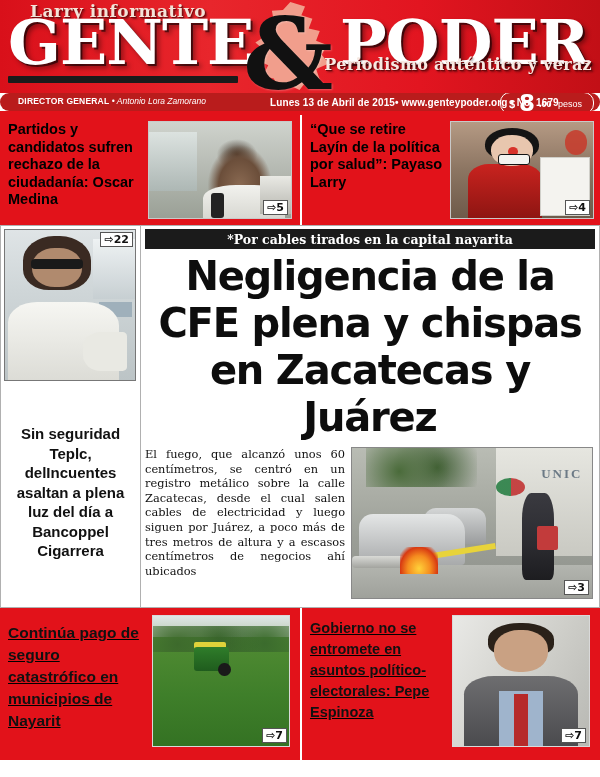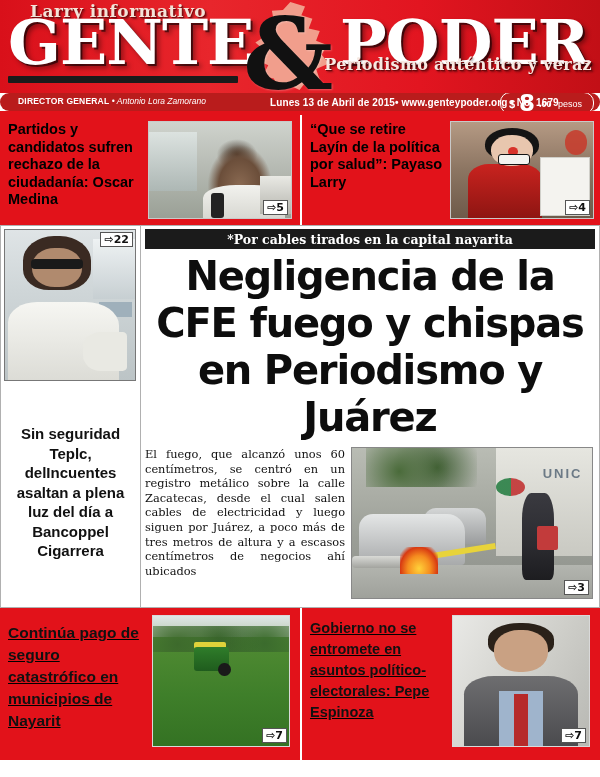--- a/index.html
+++ b/index.html
@@ -192,21 +192,21 @@
     width:200px;font-family:"DejaVu Serif", serif;font-size:11.4px;line-height:14.6px;
     color:#111;text-align:justify;
   }
   .main-photo{position:relative;width:242px;height:152px;overflow:hidden;
     border:1px solid #888;box-sizing:border-box;}
   .ph-street{position:absolute;inset:0;
     background:linear-gradient(180deg,#b9bcb4 0%,#a9aca4 34%,#9b9e97 60%,#8e918b 100%);}
   .ph-street .wall{position:absolute;right:0;top:0;width:40%;height:72%;
     background:linear-gradient(180deg,#e6e6e0,#c9c9c2);}
   .ph-street .unic{position:absolute;right:4%;top:12%;color:#6c7a86;font-weight:bold;
-    font-size:13px;letter-spacing:2px;font-family:Liberation Sans, sans-serif;}
+    font-size:13px;letter-spacing:2px;font-family:Liberation Serif, serif;}
   .ph-street .flag{position:absolute;right:28%;top:20%;width:12%;height:12%;
     background:linear-gradient(90deg,#1f7a3d 50%,#c02a2a 50%);border-radius:50%;opacity:.85;}
   .ph-street .trees{position:absolute;left:6%;top:0;width:46%;height:26%;
     background:radial-gradient(circle at 30% 60%,#4a6b3a 0%,rgba(74,107,58,0) 62%),
                radial-gradient(circle at 64% 50%,#3f5e33 0%,rgba(63,94,51,0) 60%);}
   .ph-street .car1{position:absolute;left:3%;top:44%;width:44%;height:34%;
     background:linear-gradient(180deg,#e4e6e6,#a8aaab);border-radius:14px 18px 4px 4px;}
   .ph-street .car2{position:absolute;left:30%;top:40%;width:26%;height:24%;
     background:linear-gradient(180deg,#d4d6d6,#9b9d9e);border-radius:12px 12px 3px 3px;}
   .ph-street .sidewalk{position:absolute;left:0;bottom:0;width:100%;height:22%;
@@ -342,21 +342,21 @@
             <div class="torso"></div>
             <div class="arm"></div>
         </div>
         <div class="badge" style="right:2px;top:2px;"><span>⇨</span><span>22</span></div>
       </div>
       <div class="ltext">Sin seguridad Teplc, delIncuentes asaltan a plena luz del día a Bancoppel Cigarrera</div>
     </div>
 
     <div class="col-main">
       <div class="kicker">*Por cables tirados en la capital nayarita</div>
-      <div class="bighead">Negligencia de la CFE fuego y chispas en Periodismo y Juárez</div>
+      <div class="bighead">Negligencia de la CFE plena y chispas en Zacatecas y Juárez</div>
       <div class="lower">
         <div class="lead">El fuego, que alcanzó unos 60 centímetros, se centró en un registro metálico sobre la calle Zacatecas, desde el cual salen cables de electricidad y luego siguen por Juárez, a poco más de tres metros de altura y a escasos centímetros de negocios ahí ubicados</div>
         <div class="main-photo">
           <div class="ph-street">
             <div class="wall"></div>
             <div class="unic">UNIC</div>
             <div class="flag"></div>
               <div class="trees"></div>
             <div class="car2"></div>
               <div class="car1"></div>

